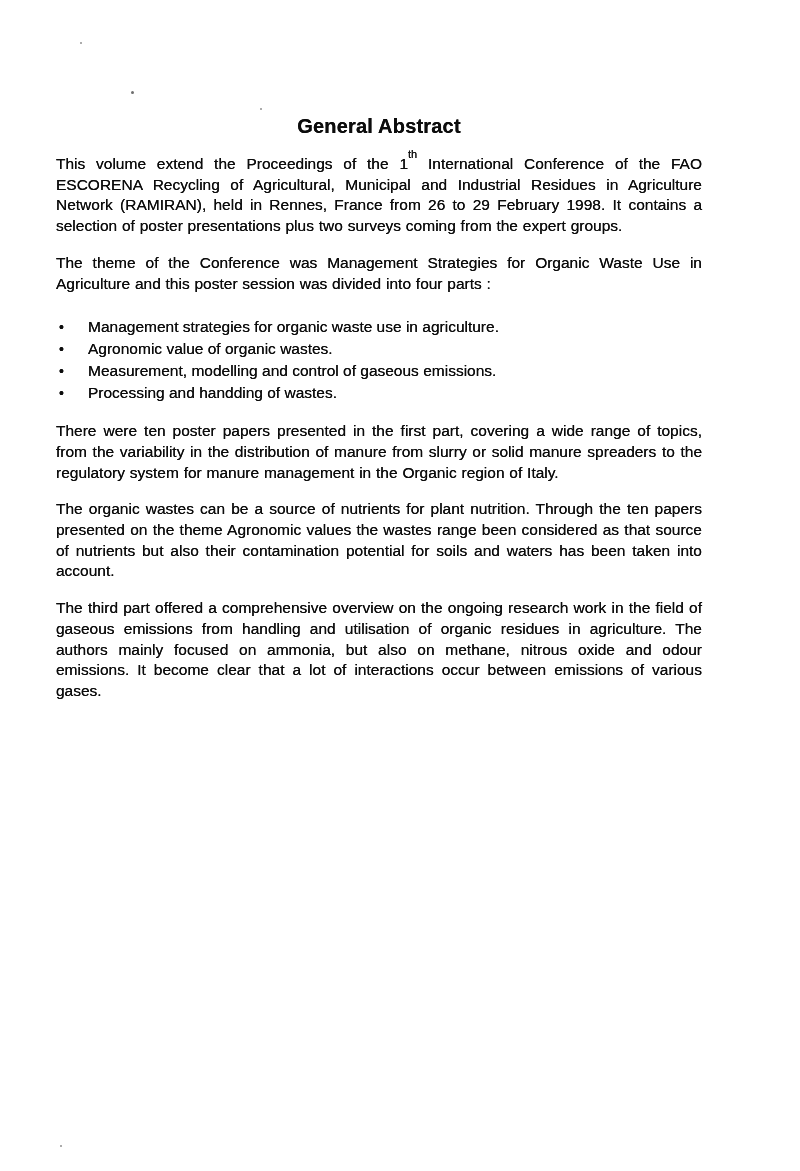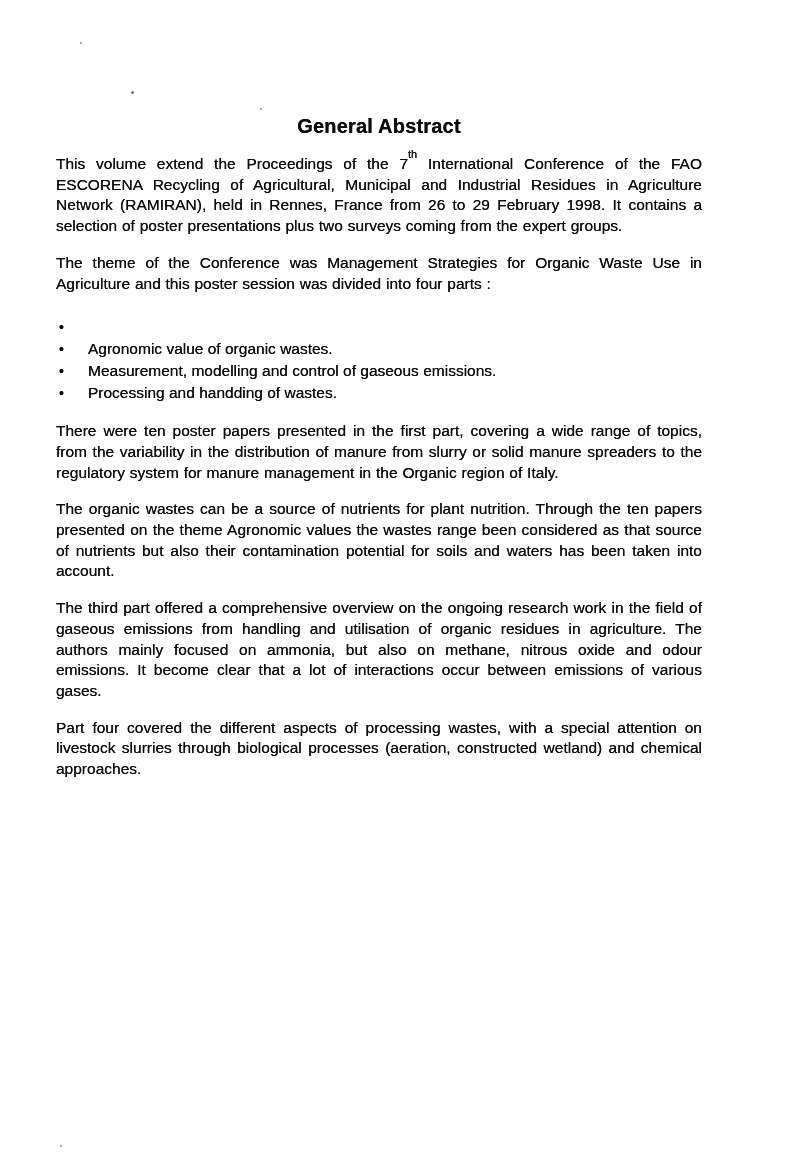--- a/index.html
+++ b/index.html
@@ -79,27 +79,28 @@
 
   <span class="speck speck-1"></span>
   <span class="speck speck-2"></span>
   <span class="speck speck-3"></span>
   <span class="speck speck-4"></span>
 
   <main class="content">
 
     <h1 class="title">General Abstract</h1>
 
-    <p class="para"><span>This volume extend the Proceedings of the 7</span><sup>th</sup><span> International Conference of the FAO ESCORENA Recycling of Agricultural, Municipal and Industrial Residues in Agriculture Network (RAMIRAN), held in Rennes, France from 26 to 29 February 1998. It contains a selection of poster presentations plus two surveys coming from the expert groups.</span></p>
+    <p class="para"><span>This volume extend the Proceedings of the 1</span><sup>th</sup><span> International Conference of the FAO ESCORENA Recycling of Agricultural, Municipal and Industrial Residues in Agriculture Network (RAMIRAN), held in Rennes, France from 26 to 29 February 1998. It contains a selection of poster presentations plus two surveys coming from the expert groups.</span></p>
 
     <p class="para">The theme of the Conference was Management Strategies for Organic Waste Use in Agriculture and this poster session was divided into four parts :</p>
 
     <ul class="bullet-list">
       <li>
         <span class="bullet-marker">•</span>
+        <span>Management strategies for organic waste use in agriculture.</span>
       </li>
       <li>
         <span class="bullet-marker">•</span>
         <span>Agronomic value of organic wastes.</span>
       </li>
       <li>
         <span class="bullet-marker">•</span>
         <span>Measurement, modelling and control of gaseous emissions.</span>
       </li>
       <li>
@@ -107,17 +108,16 @@
         <span>Processing and handding of wastes.</span>
       </li>
     </ul>
 
     <p class="para">There were ten poster papers presented in the first part, covering a wide range of topics, from the variability in the distribution of manure from slurry or solid manure spreaders to the regulatory system for manure management in the Organic region of Italy.</p>
 
     <p class="para">The organic wastes can be a source of nutrients for plant nutrition. Through the ten papers presented on the theme Agronomic values the wastes range been considered as that source of nutrients but also their contamination potential for soils and waters has been taken into account.</p>
 
     <p class="para">The third part offered a comprehensive overview on the ongoing research work in the field of gaseous emissions from handling and utilisation of organic residues in agriculture. The authors mainly focused on ammonia, but also on methane, nitrous oxide and odour emissions. It become clear that a lot of interactions occur between emissions of various gases.</p>
 
-    <p class="para">Part four covered the different aspects of processing wastes, with a special attention on livestock slurries through biological processes (aeration, constructed wetland) and chemical approaches.</p>
 
 
   </main>
 </div>
 
 </body></html>

